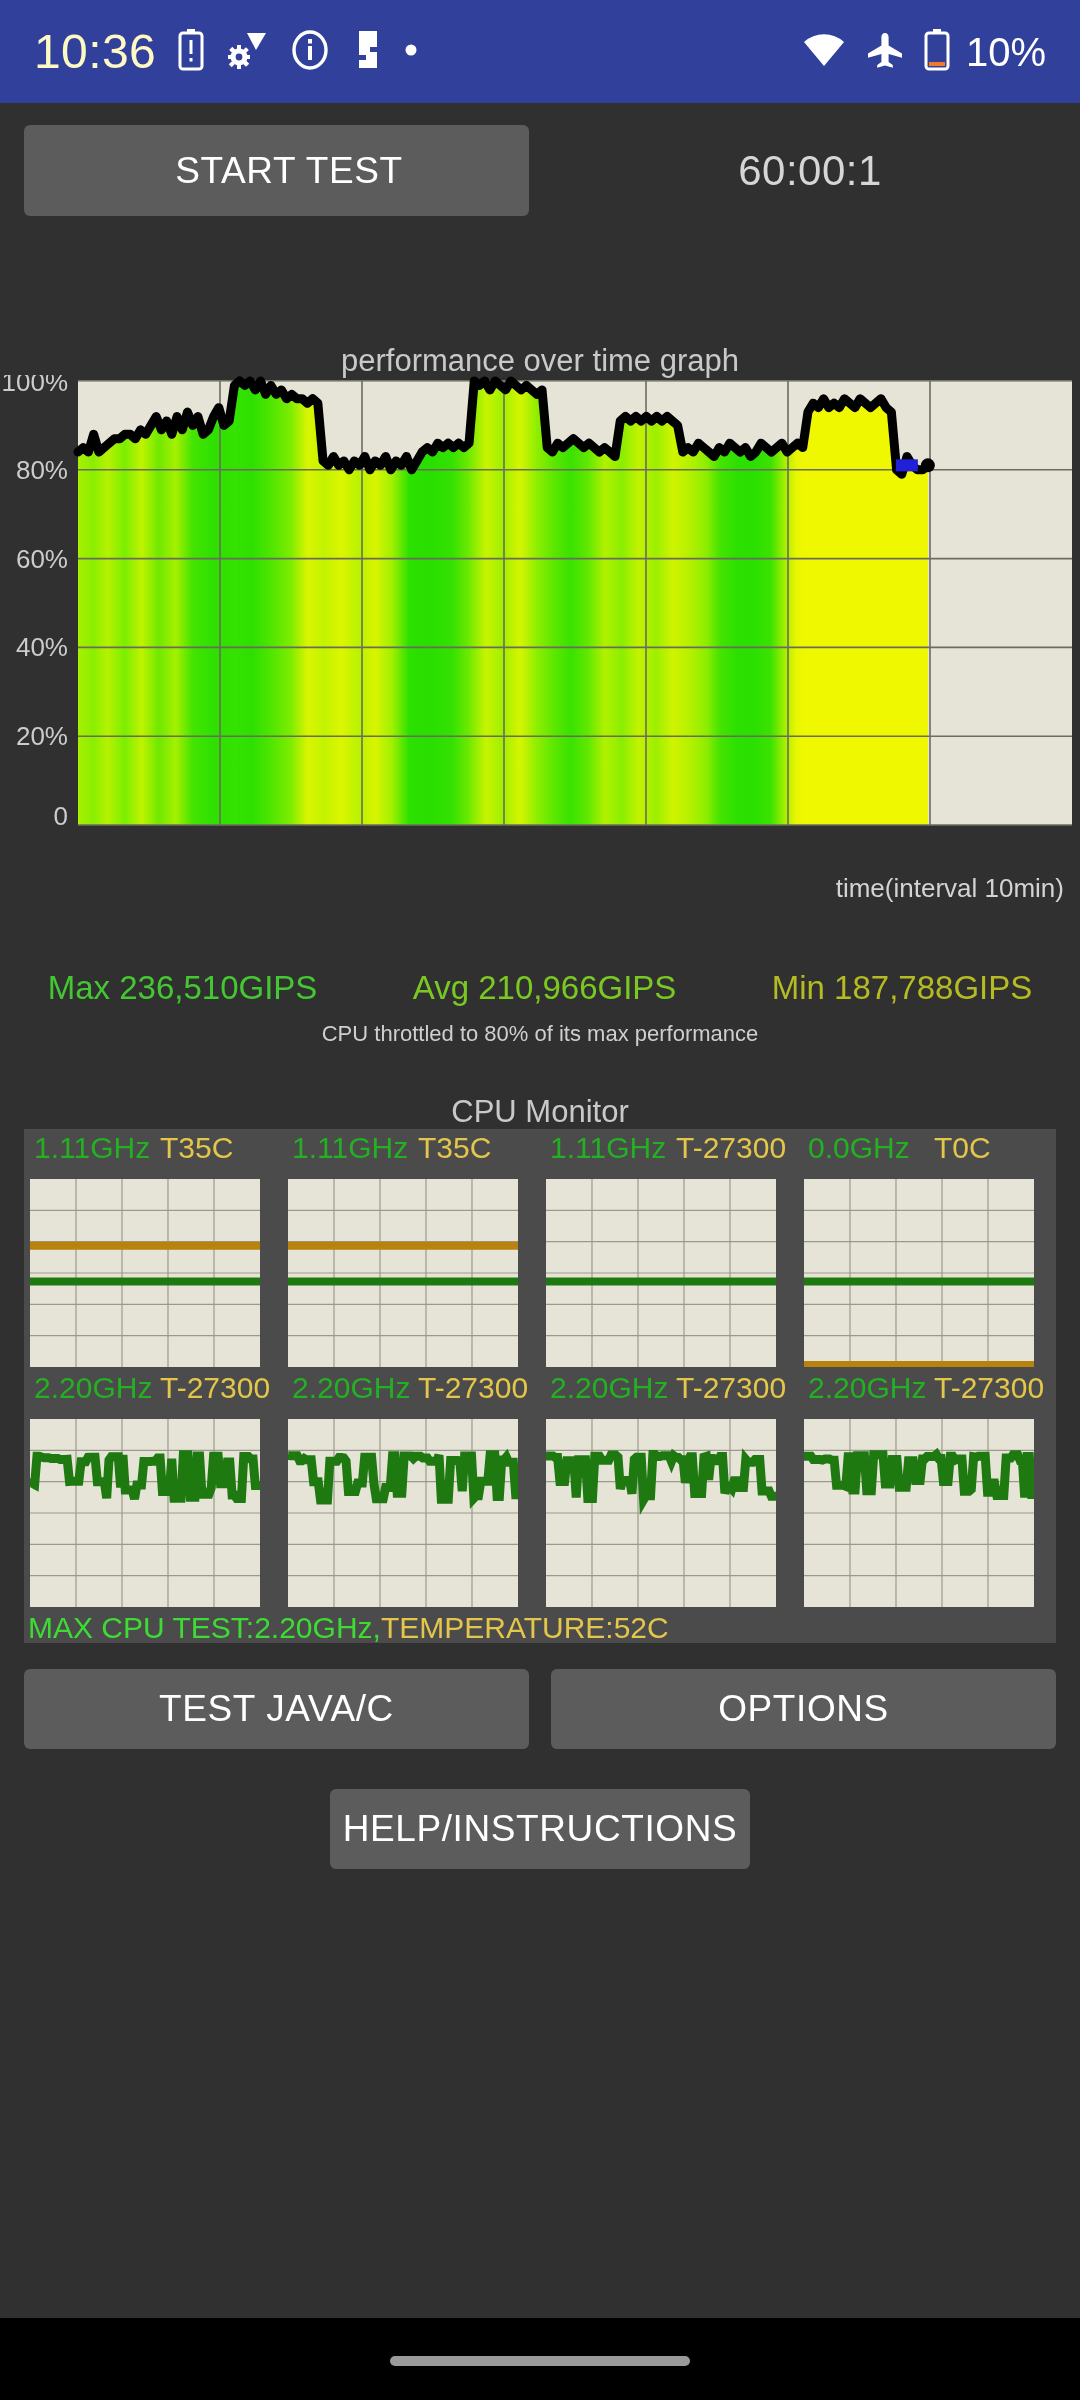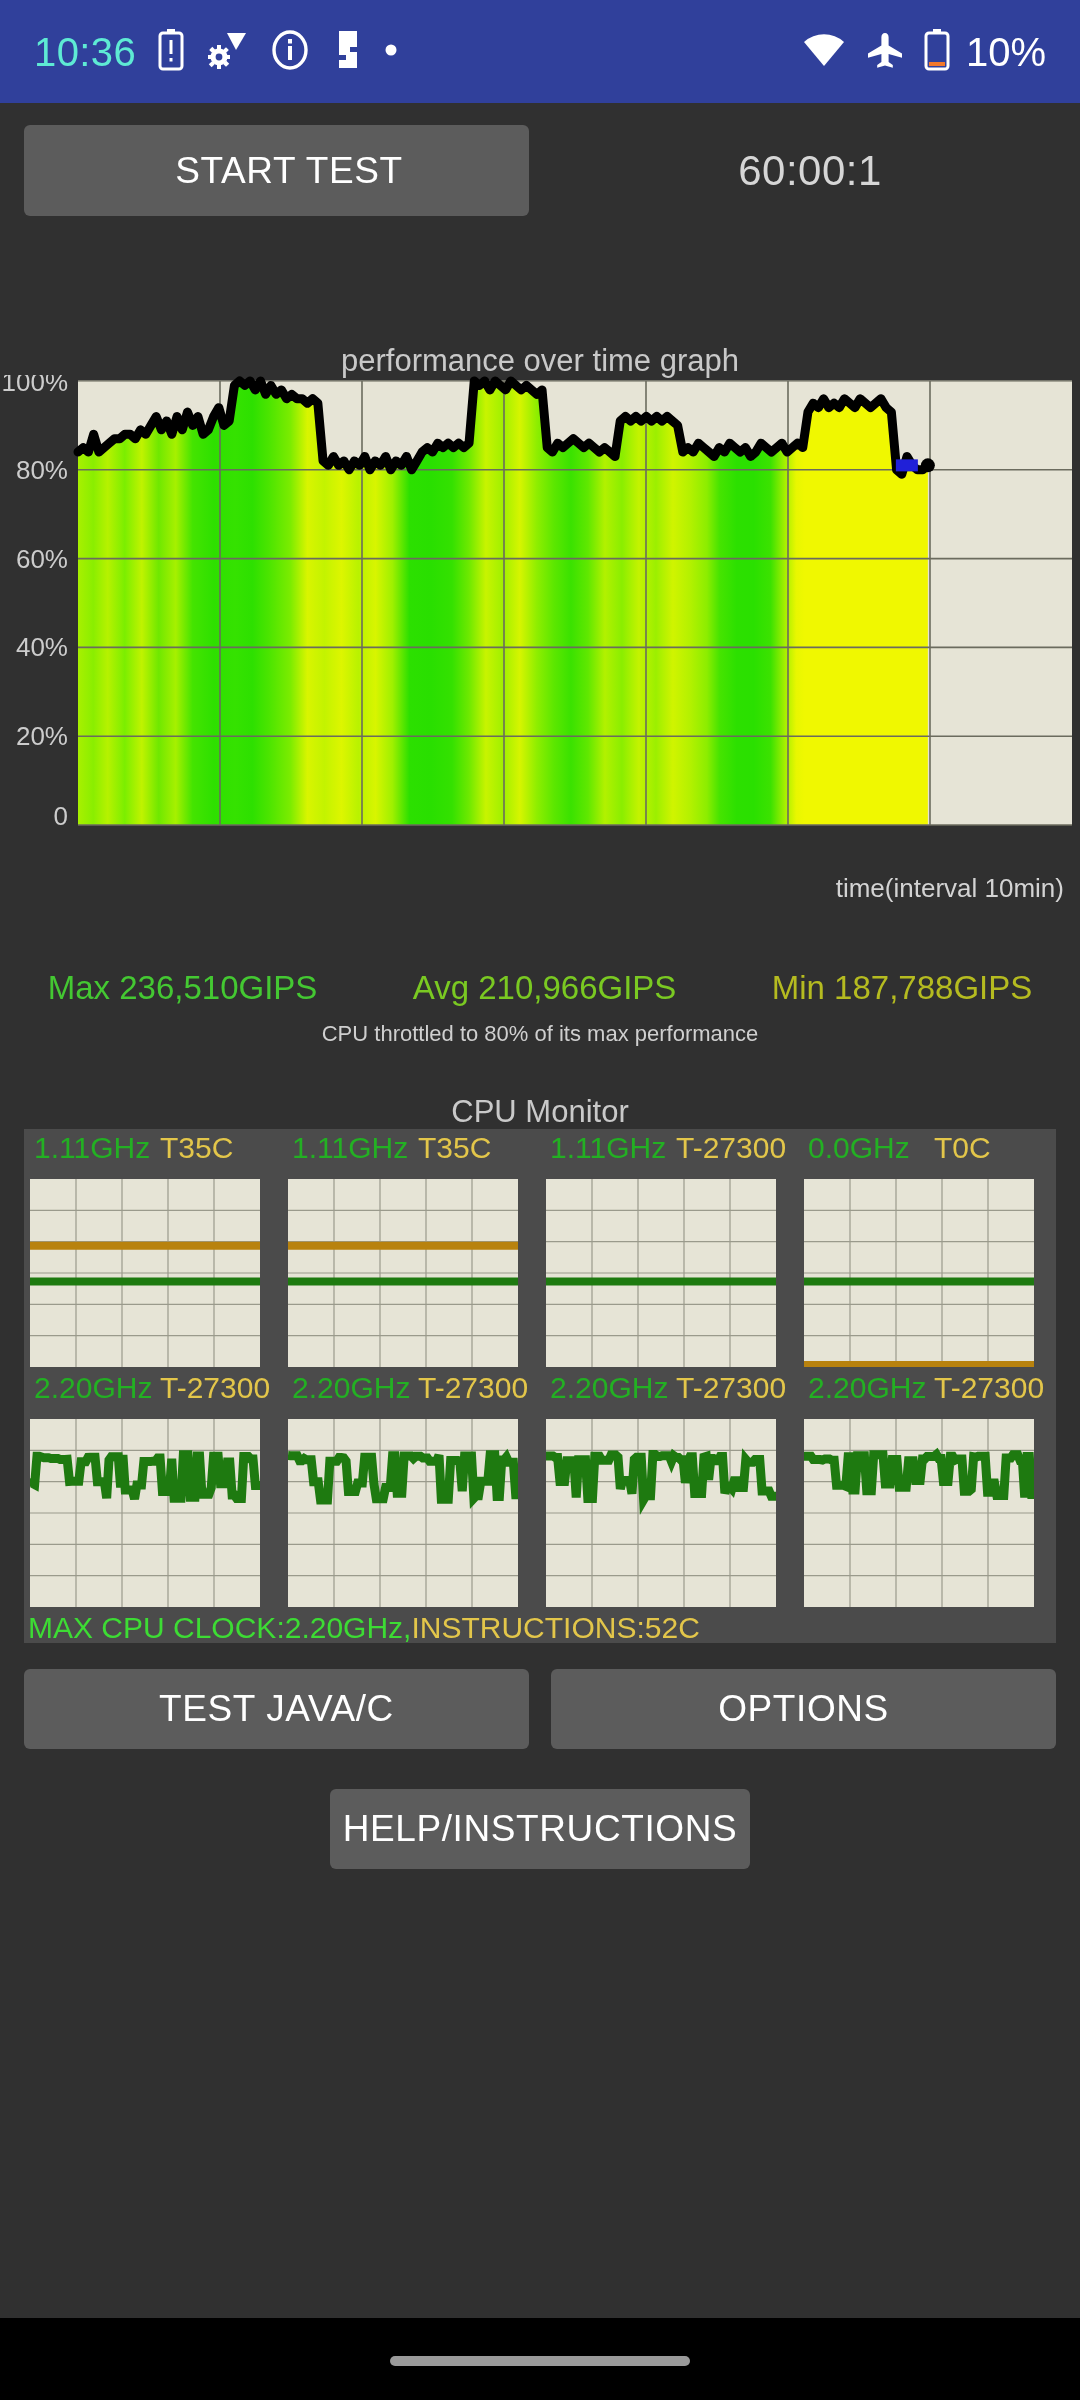--- a/index.html
+++ b/index.html
@@ -38,22 +38,22 @@
     display: flex;
     align-items: center;
     gap: 22px;
   }
   .sb-right {
     display: flex;
     align-items: center;
     gap: 20px;
   }
   #clock {
-    color: #5eead4;
-    font-size: 40px;
+    color: #fef9c3;
+    font-size: 48px;
     letter-spacing: 0.4px;
     line-height: 1;
   }
   #battery-pct {
     color: #ffffff;
     font-size: 40px;
     line-height: 1;
     margin-left: -4px;
   }
   .sb-icon { display:block; }
@@ -570,21 +570,21 @@
               <line x1="0" y1="31.333333333333332" x2="230" y2="31.333333333333332" stroke="#9a9a8c" stroke-width="1.2"></line>
               <line x1="0" y1="62.666666666666664" x2="230" y2="62.666666666666664" stroke="#9a9a8c" stroke-width="1.2"></line>
               <line x1="0" y1="94" x2="230" y2="94" stroke="#9a9a8c" stroke-width="1.2"></line>
               <line x1="0" y1="125.33333333333333" x2="230" y2="125.33333333333333" stroke="#9a9a8c" stroke-width="1.2"></line>
               <line x1="0" y1="156.66666666666666" x2="230" y2="156.66666666666666" stroke="#9a9a8c" stroke-width="1.2"></line>
               <path d="M 0.00 37.22 L 2.32 37.22 L 4.65 37.22 L 6.97 37.22 L 9.29 40.52 L 11.62 40.52 L 13.94 40.52 L 16.26 40.52 L 18.59 41.11 L 20.91 40.02 L 23.23 40.02 L 25.56 40.02 L 27.88 41.17 L 30.20 41.17 L 32.53 66.37 L 34.85 66.37 L 37.17 66.37 L 39.49 66.37 L 41.82 67.33 L 44.14 37.67 L 46.46 37.67 L 48.79 71.00 L 51.11 71.00 L 53.43 36.87 L 55.76 36.87 L 58.08 36.87 L 60.40 36.87 L 62.73 71.63 L 65.05 71.63 L 67.37 71.63 L 69.70 35.69 L 72.02 35.69 L 74.34 35.69 L 76.67 35.69 L 78.99 35.74 L 81.31 65.10 L 83.64 65.10 L 85.96 65.10 L 88.28 40.51 L 90.61 40.51 L 92.93 40.51 L 95.25 68.18 L 97.58 68.18 L 99.90 68.18 L 102.22 68.18 L 104.55 41.70 L 106.87 41.70 L 109.19 41.70 L 111.52 61.61 L 113.84 61.61 L 116.16 61.61 L 118.48 39.93 L 120.81 39.93 L 123.13 37.51 L 125.45 37.51 L 127.78 37.51 L 130.10 37.51 L 132.42 35.57 L 134.75 39.41 L 137.07 39.41 L 139.39 62.52 L 141.72 62.52 L 144.04 62.52 L 146.36 37.15 L 148.69 37.15 L 151.01 41.16 L 153.33 39.99 L 155.66 39.99 L 157.98 39.99 L 160.30 72.21 L 162.63 72.21 L 164.95 72.21 L 167.27 70.33 L 169.60 37.85 L 171.92 38.26 L 174.24 37.15 L 176.57 37.15 L 178.89 37.15 L 181.21 37.15 L 183.54 73.25 L 185.86 73.25 L 188.18 63.97 L 190.51 63.97 L 192.83 76.39 L 195.15 76.39 L 197.47 76.39 L 199.80 76.39 L 202.12 39.01 L 204.44 39.01 L 206.77 39.01 L 209.09 35.68 L 211.41 35.68 L 213.74 35.68 L 216.06 41.43 L 218.38 41.43 L 220.71 78.44 L 223.03 37.62 L 225.35 37.62 L 227.68 75.53 L 230.00 75.53" fill="none" stroke="#1e7a10" stroke-width="9" stroke-linejoin="miter"></path>
             </svg>
           </div>
         </div>
       <div id="cpu-footer">
-        <span class="gr">MAX CPU CLOCK:2.20GHz,</span><span class="yl">INSTRUCTIONS:52C</span>
+        <span class="gr">MAX CPU TEST:2.20GHz,</span><span class="yl">TEMPERATURE:52C</span>
       </div>
     </div>
 
     <button id="test-java-btn" class="btn">TEST JAVA/C</button>
     <button id="options-btn" class="btn">OPTIONS</button>
     <button id="help-btn" class="btn">HELP/INSTRUCTIONS</button>
   </div>
 
   <div id="nav-bar">
     <div id="nav-pill"></div>

